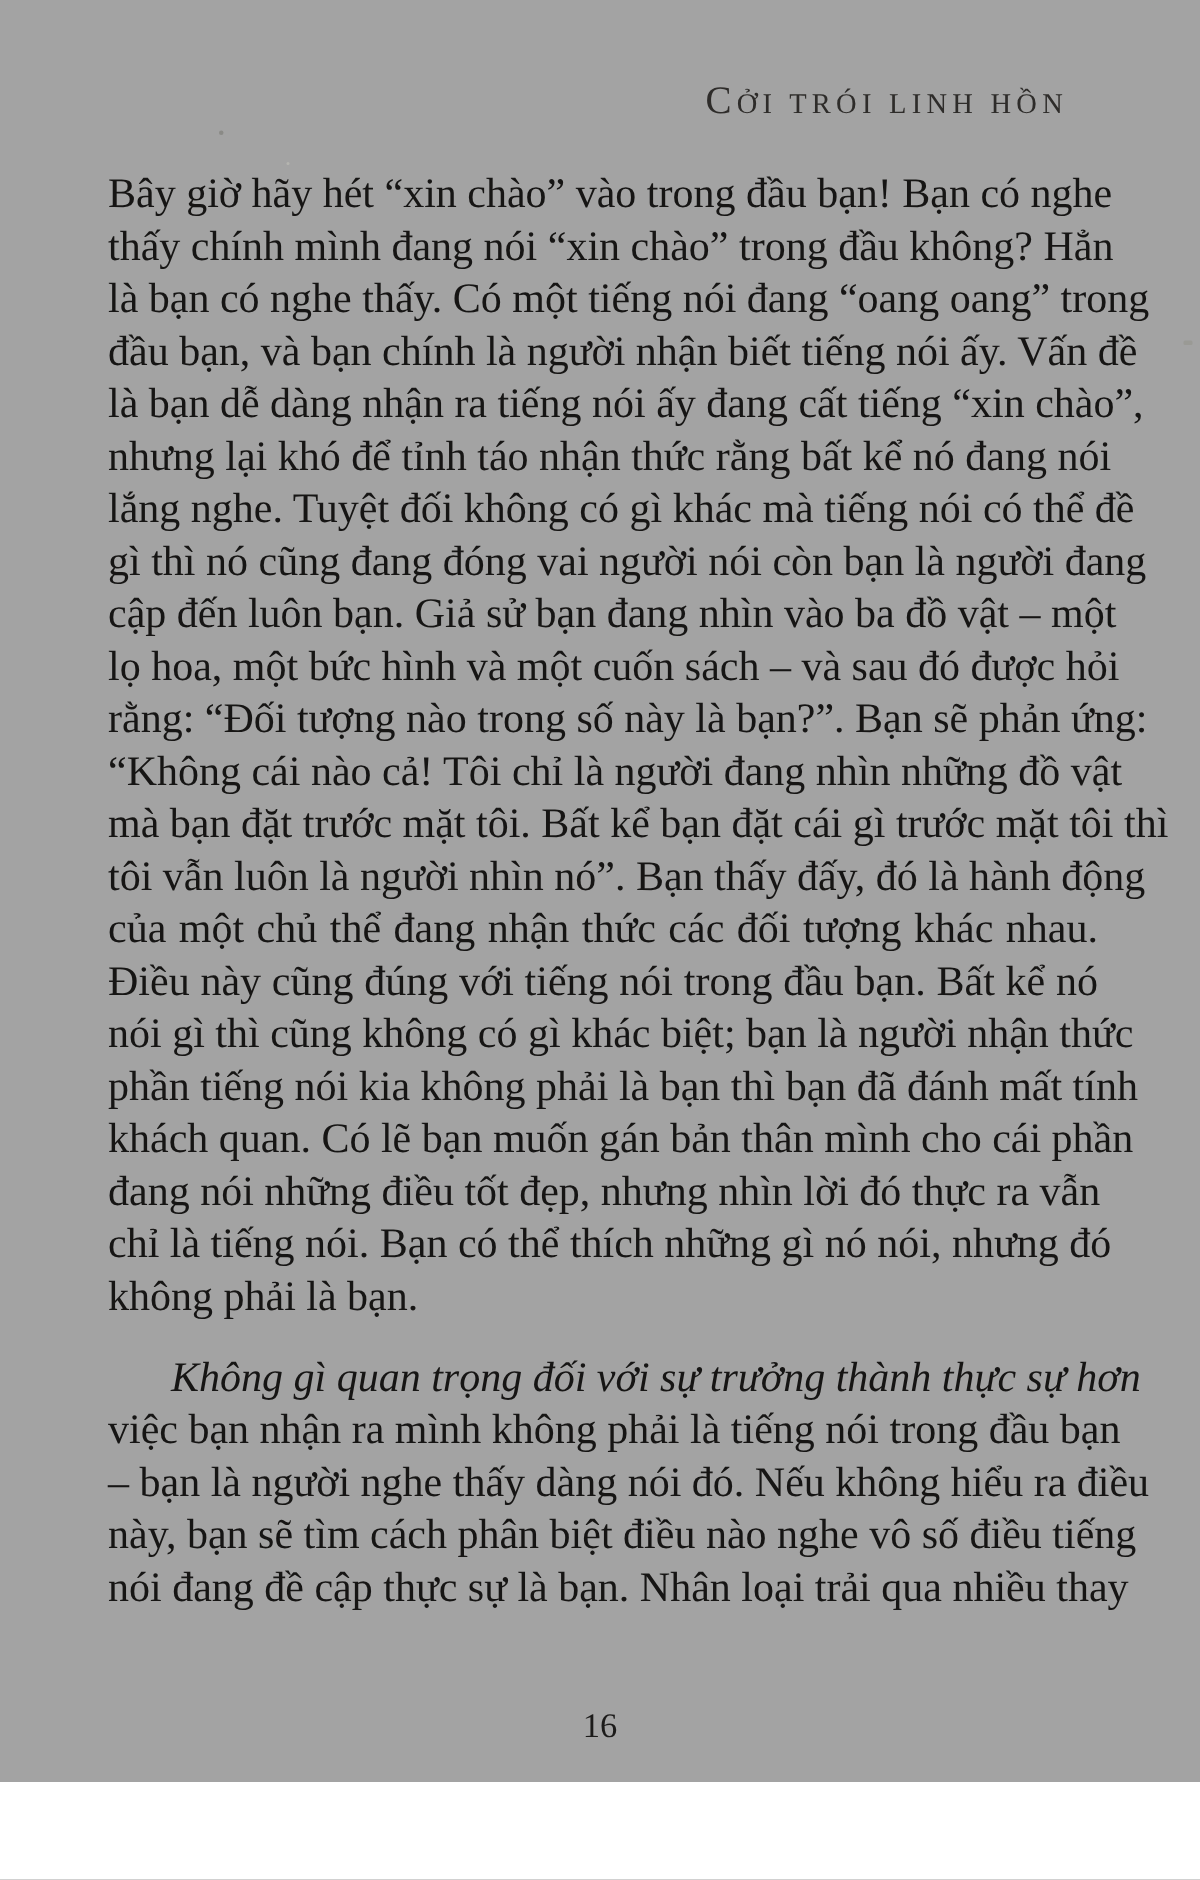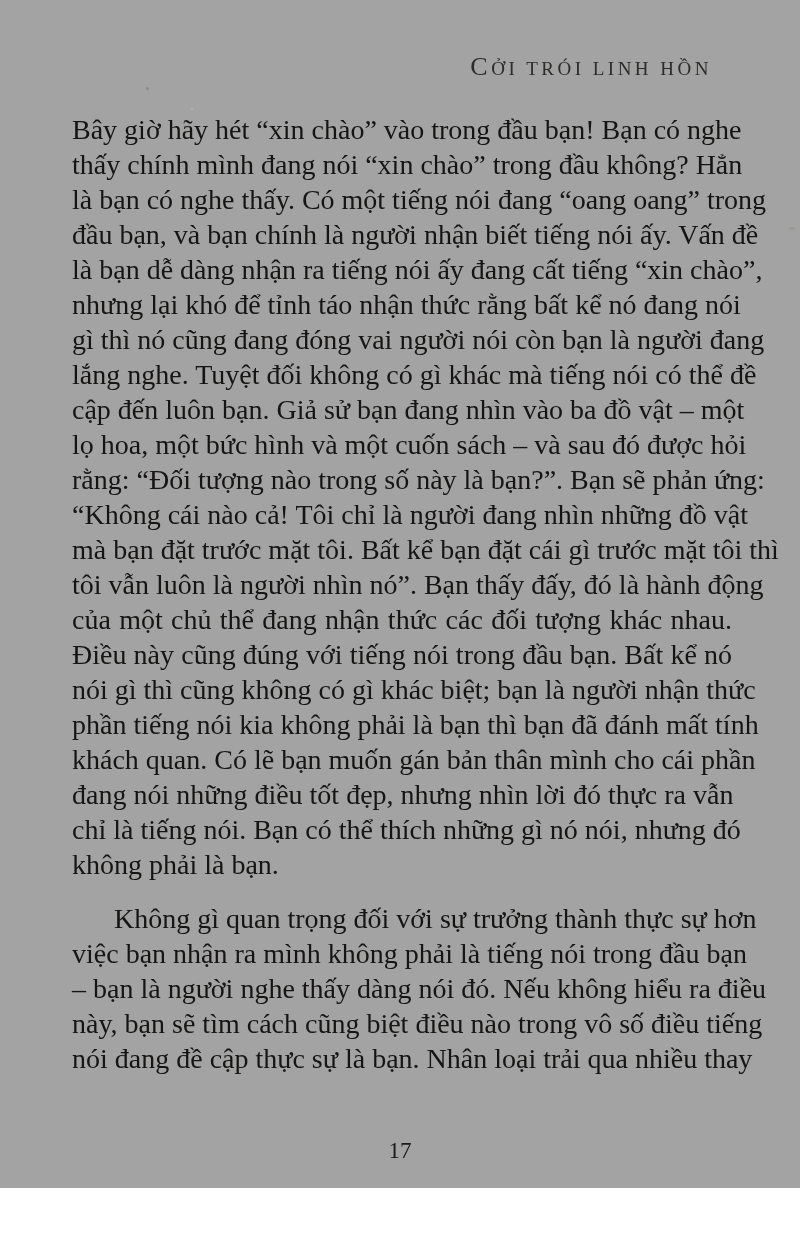--- a/index.html
+++ b/index.html
@@ -43,20 +43,21 @@
     text-align: justify;
     text-align-last: justify;
     text-justify: inter-word;
     color: #161514;
   }
   .line.last {
     text-align-last: left;
   }
   .line.indent {
     text-indent: 42px;
+    font-style: italic;
   }
   .folio {
     position: absolute;
     top: 1138px;
     left: 0;
     width: 800px;
     text-align: center;
     font-size: 23px;
     color: #1c1b1a;
   }
@@ -88,43 +89,43 @@
 
   <div class="body-text">
 
     <div class="paragraph">
       <div class="line">Bây giờ hãy hét “xin chào” vào trong đầu bạn! Bạn có nghe</div>
       <div class="line">thấy chính mình đang nói “xin chào” trong đầu không? Hẳn</div>
       <div class="line">là bạn có nghe thấy. Có một tiếng nói đang “oang oang” trong</div>
       <div class="line">đầu bạn, và bạn chính là người nhận biết tiếng nói ấy. Vấn đề</div>
       <div class="line">là bạn dễ dàng nhận ra tiếng nói ấy đang cất tiếng “xin chào”,</div>
       <div class="line">nhưng lại khó để tỉnh táo nhận thức rằng bất kể nó đang nói</div>
+      <div class="line">lắng nghe. Tuyệt đối không có gì khác mà tiếng nói có thể đề</div>
       <div class="line">gì thì nó cũng đang đóng vai người nói còn bạn là người đang</div>
-      <div class="line">lắng nghe. Tuyệt đối không có gì khác mà tiếng nói có thể đề</div>
       <div class="line">cập đến luôn bạn. Giả sử bạn đang nhìn vào ba đồ vật – một</div>
       <div class="line">lọ hoa, một bức hình và một cuốn sách – và sau đó được hỏi</div>
       <div class="line">rằng: “Đối tượng nào trong số này là bạn?”. Bạn sẽ phản ứng:</div>
       <div class="line">“Không cái nào cả! Tôi chỉ là người đang nhìn những đồ vật</div>
       <div class="line">mà bạn đặt trước mặt tôi. Bất kể bạn đặt cái gì trước mặt tôi thì</div>
       <div class="line">tôi vẫn luôn là người nhìn nó”. Bạn thấy đấy, đó là hành động</div>
       <div class="line">của một chủ thể đang nhận thức các đối tượng khác nhau.</div>
       <div class="line">Điều này cũng đúng với tiếng nói trong đầu bạn. Bất kể nó</div>
       <div class="line">nói gì thì cũng không có gì khác biệt; bạn là người nhận thức</div>
       <div class="line">phần tiếng nói kia không phải là bạn thì bạn đã đánh mất tính</div>
       <div class="line">khách quan. Có lẽ bạn muốn gán bản thân mình cho cái phần</div>
       <div class="line">đang nói những điều tốt đẹp, nhưng nhìn lời đó thực ra vẫn</div>
       <div class="line">chỉ là tiếng nói. Bạn có thể thích những gì nó nói, nhưng đó</div>
       <div class="line last">không phải là bạn.</div>
     </div>
 
     <div class="paragraph">
       <div class="line indent">Không gì quan trọng đối với sự trưởng thành thực sự hơn</div>
       <div class="line">việc bạn nhận ra mình không phải là tiếng nói trong đầu bạn</div>
       <div class="line">– bạn là người nghe thấy dàng nói đó. Nếu không hiểu ra điều</div>
-      <div class="line">này, bạn sẽ tìm cách cũng biệt điều nào trong vô số điều tiếng</div>
+      <div class="line">này, bạn sẽ tìm cách phân biệt điều nào nghe vô số điều tiếng</div>
       <div class="line">nói đang đề cập thực sự là bạn. Nhân loại trải qua nhiều thay</div>
     </div>
 
   </div>
 
-  <div class="folio">17</div>
+  <div class="folio">16</div>
 
 </div>
 
 </body></html>

